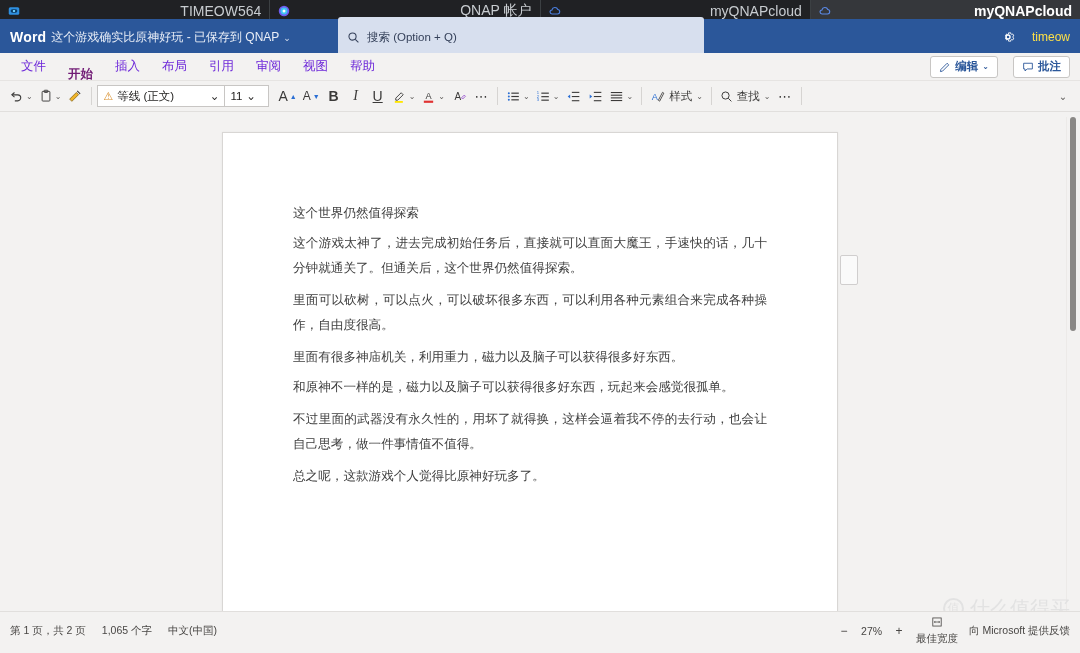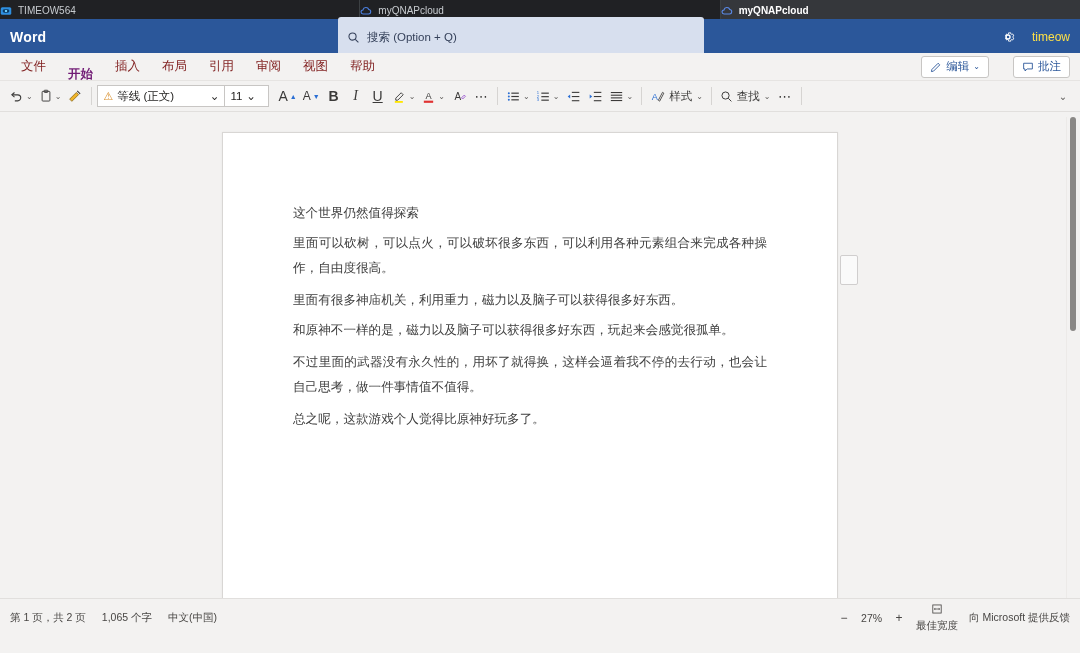--- a/index.html
+++ b/index.html
@@ -18,28 +18,28 @@
     align-items: stretch;
     position: relative;
   }
   .tabstrip::after {
     content: "";
     position: absolute; left: 0; right: 0; bottom: 0;
     height: 2px; background: #2b579a;
   }
   .btab {
     flex: 1 1 0;
-    display: flex; align-items: center; justify-content: flex-start;
+    display: flex; align-items: center; justify-content: space-between;
     gap: 6px;
-    font-size: 10px;
+    font-size: 14px;
     color: #c8ccd0;
     border-right: 1px solid #3c4043;
     background: #202124;
     min-width: 0;
-    padding: 0 0;
+    padding: 0 8px;
   }
   .btab:last-child { border-right: none; }
   .btab.active { background: #35373b; color: #ffffff; font-weight: bold; }
   .btab .tlabel { white-space: nowrap; overflow: hidden; text-overflow: ellipsis; }
   .tabicon { width: 12px; height: 12px; flex: none; display: block; }
 
   
   .wordheader {
     height: 32px;
     background: #2b579a;
@@ -65,32 +65,32 @@
   
   .ribbontabs {
     height: 28px;
     background: #f3f2f1;
     display: flex; align-items: center;
     padding: 0 10px;
     position: relative;
     border-bottom: 1px solid #e6e4e2;
   }
   .rtab {
-    font-size: 12.5px; color: #7f1d1d;
+    font-size: 12.5px; color: #6d28d9;
     padding: 0 11px; height: 28px;
     display: flex; align-items: center;
     position: relative;
     white-space: nowrap;
   }
   .rtab.active { color: #701a75; font-weight: bold; margin-top: 16px; }
   .rtab.active::after {
     content: ""; position: absolute; left: 10px; right: 10px; bottom: 2px;
     height: 2px; background: #2b579a; border-radius: 1px;
   }
-  .ribbon-right { margin-left: auto; display: flex; align-items: center; gap: 24px; }
+  .ribbon-right { margin-left: auto; display: flex; align-items: center; gap: 15px; font-weight: bold; }
   .pillbtn {
     height: 22px; border: 1px solid #c8c6c4; border-radius: 3px;
     background: #ffffff;
     display: flex; align-items: center; gap: 4px;
     padding: 0 8px;
     font-size: 11.5px; color: #2b579a;
   }
 
   
   .toolbar {
@@ -179,21 +179,21 @@
   }
   .wm-circle {
     width: 21px; height: 21px; border-radius: 50%;
     border: 2px solid #e2e2e2;
     display: flex; align-items: center; justify-content: center;
     font-size: 12px;
   }
 
   
   .statusbar {
-    position: absolute; left: 0; right: 0; bottom: 16px;
+    position: absolute; left: 0; right: 0; bottom: 3px;
     height: 39px;
     background: #f3f2f1;
     border-top: 1px solid #e1dfdd;
     display: flex; align-items: center;
     padding: 0 10px;
     font-size: 10.5px; color: #484644;
     gap: 16px;
   }
   .status-right { margin-left: auto; display: flex; align-items: center; gap: 11px; }
   .zbtn { font-size: 12px; color: #484644; width: 12px; text-align: center; }
@@ -207,34 +207,45 @@
   <div class="btab">
     <svg class="tabicon" viewBox="0 0 16 16">
       <rect x="1" y="3" width="14" height="10" rx="2" fill="#2e8fe0"></rect>
       <ellipse cx="8" cy="8" rx="4.4" ry="2.6" fill="#0b3a63"></ellipse>
       <circle cx="8" cy="8" r="1.6" fill="#6fd0ff"></circle>
     </svg>
     <span class="tlabel">TIMEOW564</span>
   </div>
   <div class="btab">
     <svg class="tabicon" viewBox="0 0 16 16">
+      <circle cx="8" cy="8" r="7" fill="#6f5cf0"></circle>
+      <circle cx="8" cy="8" r="4.6" fill="#3fc6f5"></circle>
+      <circle cx="8" cy="8" r="2" fill="#ffffff"></circle>
+    </svg>
+    <span class="tlabel">QNAP 帐户</span>
+  </div>
+  <div class="btab">
+    <svg class="tabicon" viewBox="0 0 16 16">
       <path d="M4.2 12h7.2a3 3 0 0 0 .3-5.97A4 4 0 0 0 4 6.6 2.7 2.7 0 0 0 4.2 12z" fill="none" stroke="#4a7fe0" stroke-width="1.5"></path>
     </svg>
     <span class="tlabel">myQNAPcloud</span>
   </div>
   <div class="btab active">
     <svg class="tabicon" viewBox="0 0 16 16">
       <path d="M4.2 12h7.2a3 3 0 0 0 .3-5.97A4 4 0 0 0 4 6.6 2.7 2.7 0 0 0 4.2 12z" fill="none" stroke="#5b8ae8" stroke-width="1.5"></path>
     </svg>
     <span class="tlabel">myQNAPcloud</span>
   </div>
 </div>
 
 <div class="wordheader">
   <div class="wordlogo">Word</div>
+  <div class="doctitle">
+    <span>这个游戏确实比原神好玩 - 已保存到 QNAP</span><span class="chev">⌄</span>
+  </div>
 
   <div class="searchbox">
     <svg width="13" height="13" viewBox="0 0 16 16">
       <circle cx="6.8" cy="6.8" r="4.4" fill="none" stroke="#35415a" stroke-width="1.3"></circle>
       <line x1="10.2" y1="10.2" x2="14" y2="14" stroke="#35415a" stroke-width="1.3"></line>
     </svg>
     <span class="ph">搜索 (Option + Q)</span>
   </div>
 
   <div class="hdr-right">
@@ -421,20 +432,21 @@
   <div class="toolbar-right">
     <div class="tbtn" style="color:#605e5c;font-size:10px">⌄</div>
   </div>
 </div>
 
 <div class="canvas">
 
   <div class="page">
     <div class="pagebody">
       <div class="para tight">这个世界仍然值得探索</div>
+      <div class="para">这个游戏太神了，进去完成初始任务后，直接就可以直面大魔王，手速快的话，几十分钟就通关了。但通关后，这个世界仍然值得探索。</div>
       <div class="para">里面可以砍树，可以点火，可以破坏很多东西，可以利用各种元素组合来完成各种操作，自由度很高。</div>
       <div class="para tight">里面有很多神庙机关，利用重力，磁力以及脑子可以获得很多好东西。</div>
       <div class="para">和原神不一样的是，磁力以及脑子可以获得很多好东西，玩起来会感觉很孤单。</div>
       <div class="para">不过里面的武器没有永久性的，用坏了就得换，这样会逼着我不停的去行动，也会让自己思考，做一件事情值不值得。</div>
       <div class="para">总之呢，这款游戏个人觉得比原神好玩多了。</div>
     </div>
     <div class="caret"></div>
   </div>
 
   <div class="sidetab"></div>

